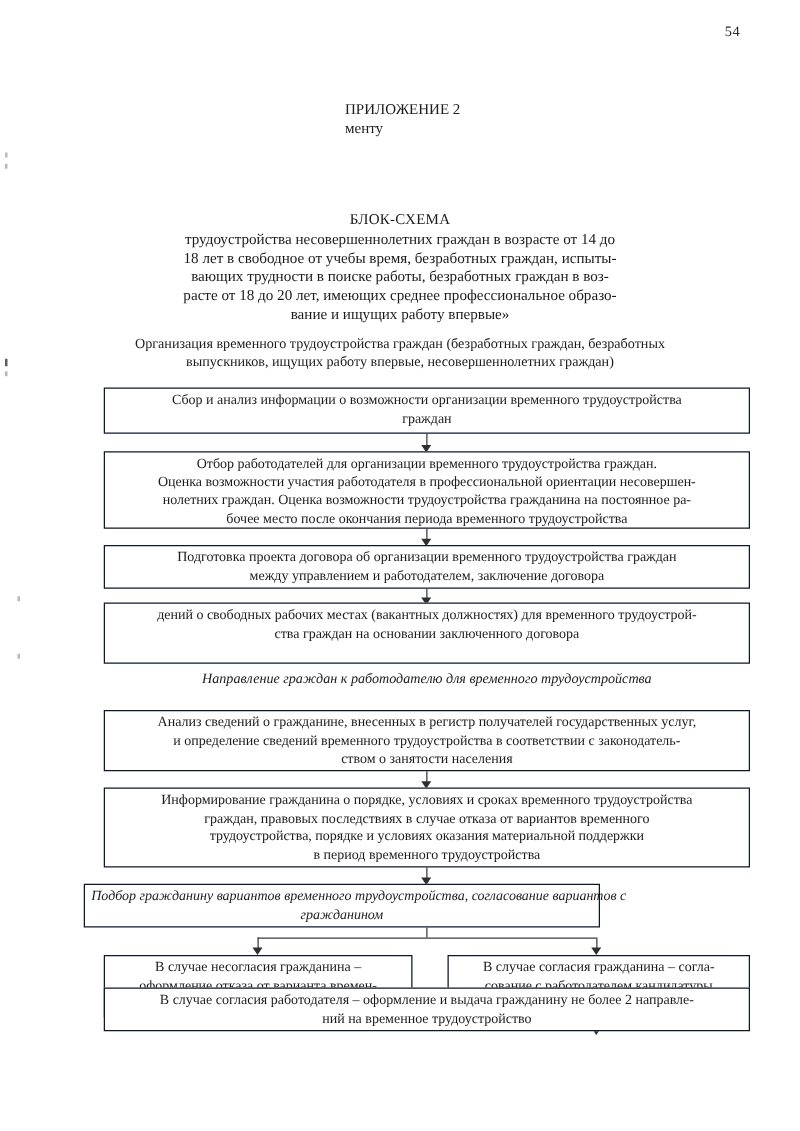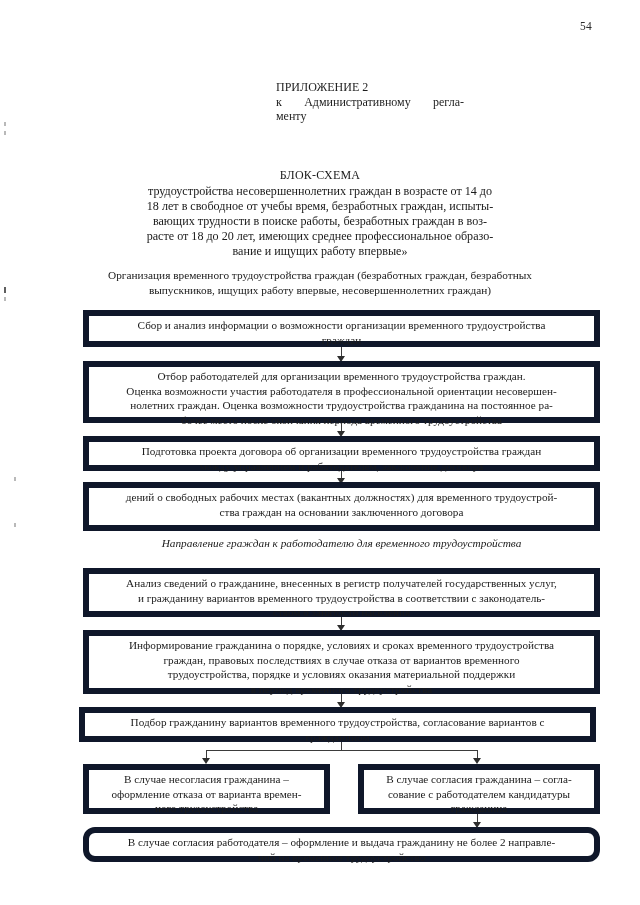--- a/index.html
+++ b/index.html
@@ -83,21 +83,21 @@
     text-align: center;
     font-size: 11.3px;
     line-height: 15px;
   }
   .intro .ln { display: block; white-space: nowrap; }
 
   
   .fbox {
     position: absolute;
     box-sizing: border-box;
-    border: 6px solid #0f172a;
+    border: 1px solid #0f172a;
     background: #ffffff;
     text-align: center;
     font-size: 11.2px;
     line-height: 14.6px;
     padding: 2px 5px 3px 5px;
     color: #1b1b1b;
   }
   .fbox .ln { display: block; white-space: nowrap; }
 
   
@@ -147,21 +147,20 @@
 
   <div class="speck" style="left:4px; top:122px;"></div>
   <div class="speck" style="left:4px; top:131px;"></div>
   <div class="speck dark" style="left:4px; top:287px;"></div>
   <div class="speck" style="left:4px; top:297px;"></div>
   <div class="speck" style="left:14px; top:477px;"></div>
   <div class="speck" style="left:14px; top:523px;"></div>
 
   <div class="appendix">
     <div class="line1">ПРИЛОЖЕНИЕ 2</div>
-    <div class="line2">к Административному регла-</div>
     <div class="line3">менту</div>
   </div>
 
   <div class="title-wrap">
     <div class="title-main">БЛОК-СХЕМА</div>
     <div class="title-body">
       <span class="ln">трудоустройства несовершеннолетних граждан в возрасте от 14 до</span>
       <span class="ln">18 лет в свободное от учебы время, безработных граждан, испыты-</span>
       <span class="ln">вающих трудности в поиске работы, безработных граждан в воз-</span>
       <span class="ln">расте от 18 до 20 лет, имеющих среднее профессиональное образо-</span>
@@ -202,38 +201,38 @@
 
   <div class="fbox" style="left:83px; top:482px; width:517px; height:49px;">
     <span class="ln">дений о свободных рабочих местах (вакантных должностях) для временного трудоустрой-</span>
     <span class="ln">ства граждан на основании заключенного договора</span>
   </div>
 
   <div class="flabel" style="left:83px; top:536px; width:517px;font-style:italic;">Направление граждан к работодателю для временного трудоустройства</div>
 
   <div class="fbox" style="left:83px; top:568px; width:517px; height:49px;">
     <span class="ln">Анализ сведений о гражданине, внесенных в регистр получателей государственных услуг,</span>
-    <span class="ln">и гражданину вариантов временного трудоустройства в соответствии с законодатель-</span>
+    <span class="ln">и определение сведений временного трудоустройства в соответствии с законодатель-</span>
     <span class="ln">ством о занятости населения</span>
   </div>
 
   <div class="conn-v" style="left:341px; top:617px; height:11px;"></div>
   <div class="arrow-down" style="left:337px; top:625px;"></div>
 
   <div class="fbox" style="left:83px; top:630px; width:517px; height:64px;">
     <span class="ln">Информирование гражданина о порядке, условиях и сроках временного трудоустройства</span>
     <span class="ln">граждан, правовых последствиях в случае отказа от вариантов временного</span>
     <span class="ln">трудоустройства, порядке и условиях оказания материальной поддержки</span>
     <span class="ln">в период временного трудоустройства</span>
   </div>
 
   <div class="conn-v" style="left:341px; top:694px; height:11px;"></div>
   <div class="arrow-down" style="left:337px; top:702px;"></div>
 
-  <div class="fbox" style="left:79px; top:707px; width:517px; height:35px;">
+  <div class="fbox" style="left:67px; top:707px; width:413px; height:35px;font-style:italic;">
     <span class="ln">Подбор гражданину вариантов временного трудоустройства, согласование вариантов с</span>
     <span class="ln">гражданином</span>
   </div>
 
   <div class="conn-v" style="left:341px; top:742px; height:8px;"></div>
   <div class="conn-h" style="left:206px; top:750px; width:271px;"></div>
   <div class="conn-v" style="left:206px; top:750px; height:10px;"></div>
   <div class="arrow-down" style="left:202px; top:758px;"></div>
   <div class="conn-v" style="left:477px; top:750px; height:10px;"></div>
   <div class="arrow-down" style="left:473px; top:758px;"></div>
@@ -246,18 +245,18 @@
 
   <div class="fbox" style="left:358px; top:764px; width:242px; height:50px;">
     <span class="ln">В случае согласия гражданина – согла-</span>
     <span class="ln">сование с работодателем кандидатуры</span>
     <span class="ln">гражданина</span>
   </div>
 
   <div class="conn-v" style="left:477px; top:814px; height:11px;"></div>
   <div class="arrow-down" style="left:473px; top:822px;"></div>
 
-  <div class="fbox" style="left:83px; top:827px; width:517px; height:35px;border-radius:12px;">
+  <div class="fbox" style="left:83px; top:790px; width:517px; height:35px;">
     <span class="ln">В случае согласия работодателя – оформление и выдача гражданину не более 2 направле-</span>
     <span class="ln">ний на временное трудоустройство</span>
   </div>
 
 </div>
 
 </body></html>

